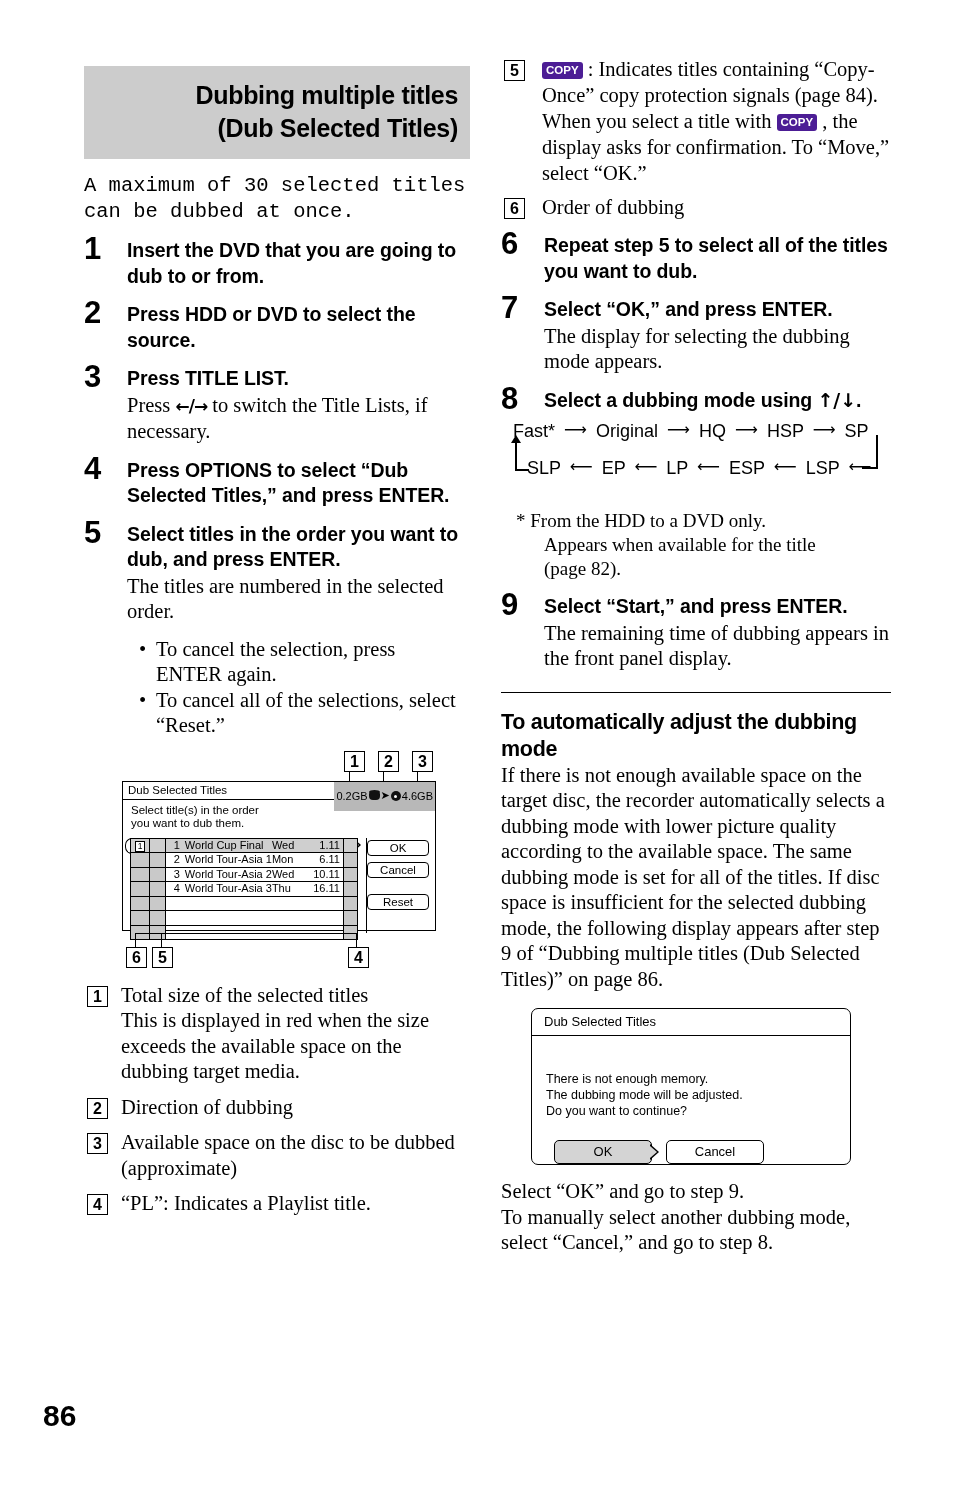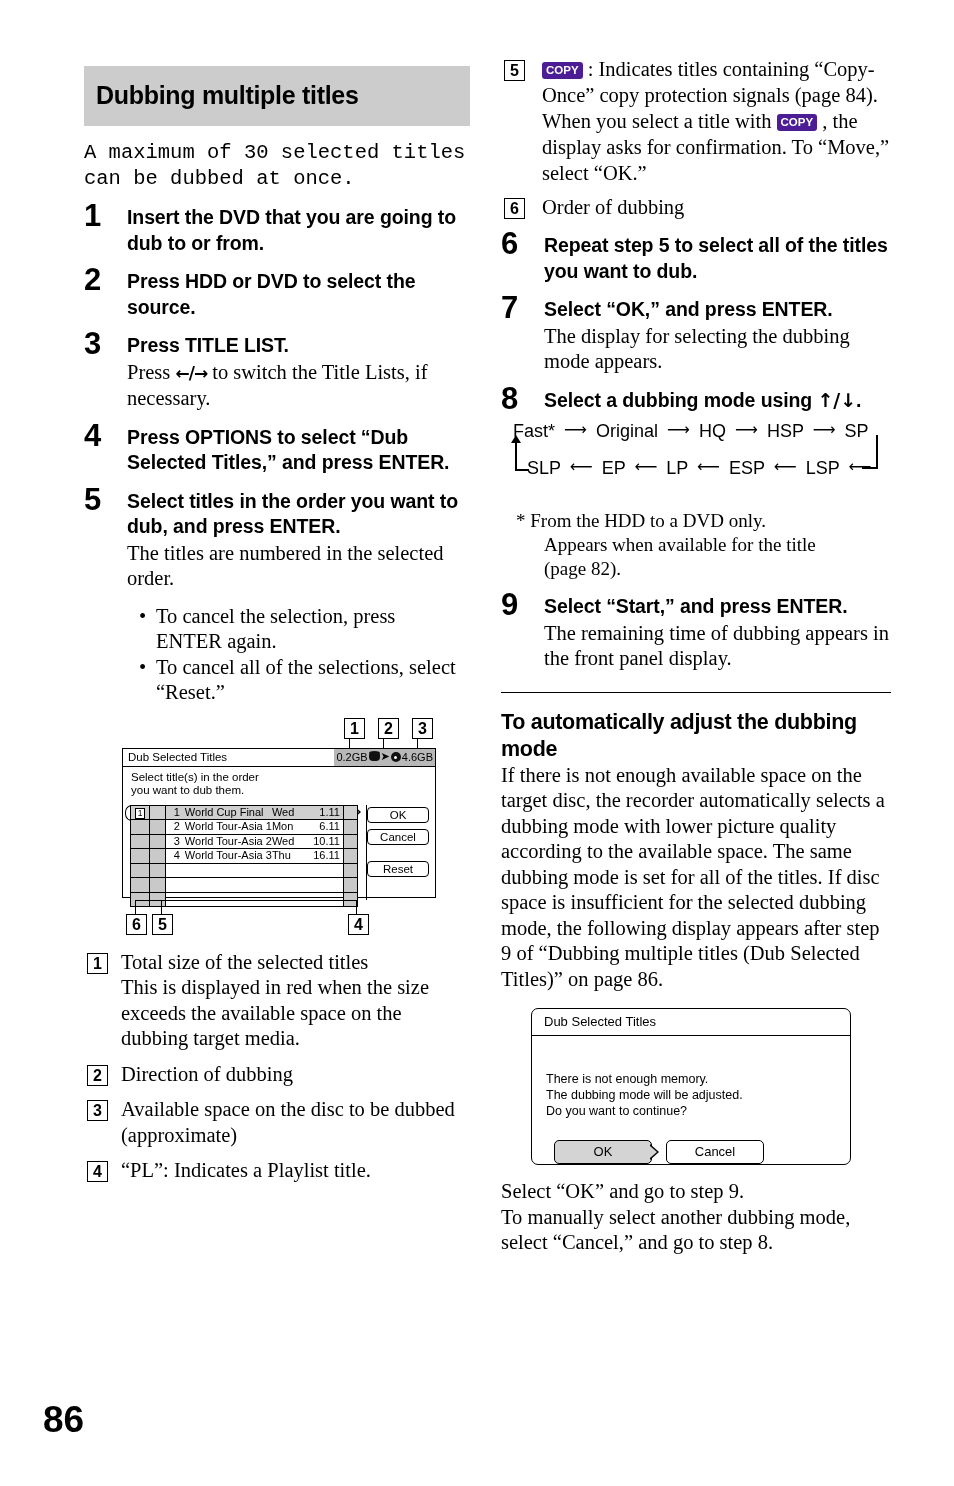--- a/index.html
+++ b/index.html
@@ -19,20 +19,21 @@
 
   
   .section-title{
     background:#cccccc;
     font-family:"Liberation Sans", sans-serif;
     font-weight:bold;
     font-size:25px;
     line-height:33px;
     padding:13px 12px 14px 12px;
     letter-spacing:-0.3px;
+    text-align:right;
   }
   .section-title .l2{display:block;}
 
   .intro{
     font-size:20.5px;
     line-height:26px;
     margin-top:14px;
     font-family:Liberation Mono, monospace;
   }
 
@@ -183,21 +184,21 @@
   }
   .scr-title{
     position:relative;
     border-bottom:1.6px solid #000;
     height:17px;
     line-height:17px;
     font-size:11.5px;
     padding-left:5px;
   }
   .scr-title .gauge{
-    position:absolute;right:0;top:0;height:17px;
+    position:absolute;right:0;top:0;height:29px;
     background:#b8b8b8;
     display:flex;align-items:center;
     font-size:11px;
     padding:0 2px;
   }
   .gauge .gsep{display:inline-flex;align-items:center;padding:0 1px;}
   .hdd-ico{
     display:inline-block;width:11px;height:8px;background:#111;
     border-radius:2px 2px 4px 4px;position:relative;top:0px;
   }
@@ -309,32 +310,33 @@
     content:"";position:absolute;right:-6px;top:5px;z-index:2;
     border-top:6px solid transparent;border-bottom:6px solid transparent;border-left:7px solid #d4d4d4;
   }
 
   .tail{margin-top:14px;font-size:20.5px;line-height:25.5px;}
 
   
   .pagenum{
     position:absolute;left:43px;top:1399px;
     font-family:"Liberation Sans", sans-serif;
-    font-weight:bold;font-size:37px;
+    font-weight:bold;font-size:30px;
   }
 </style>
 </head>
 <body>
 
 <div class="page">
 
   <div class="col-left">
 
     <div class="section-title">
       <span class="l2">Dubbing multiple titles</span>
+      <span class="l2">(Dub Selected Titles)</span>
     </div>
 
     <div class="intro">A maximum of 30 selected titles can be dubbed at once.</div>
 
     <div class="step">
       <span class="num">1</span>
       <div class="head">Insert the DVD that you are going to dub to or from.</div>
     </div>
 
     <div class="step">

